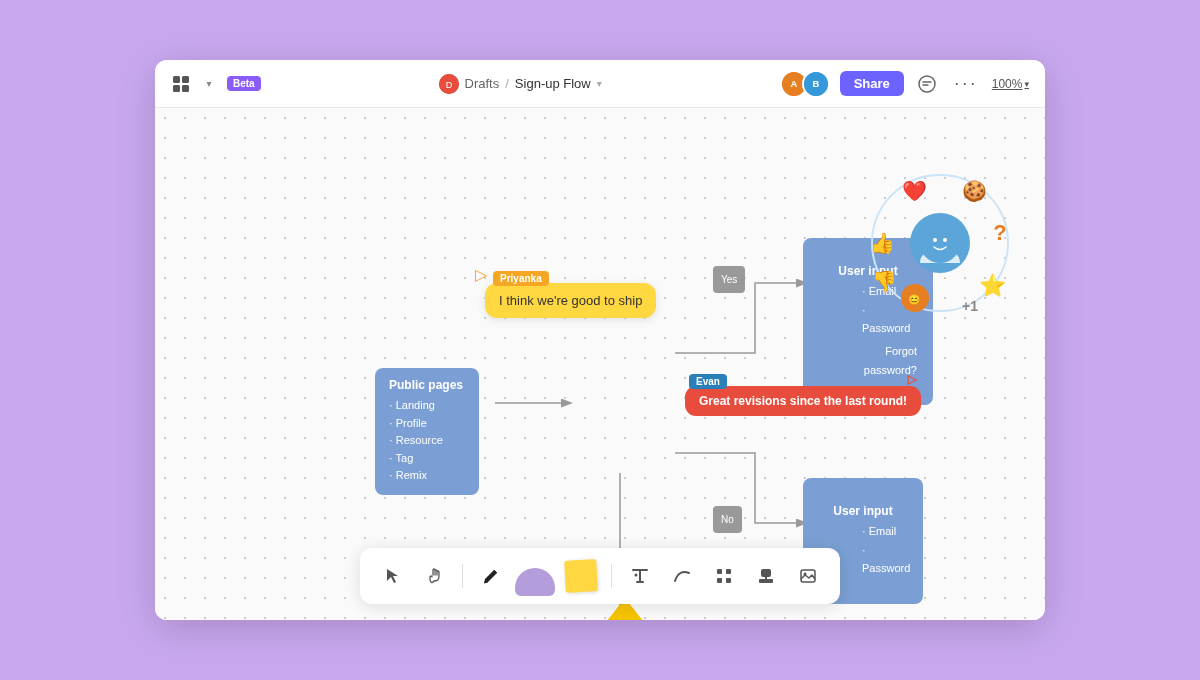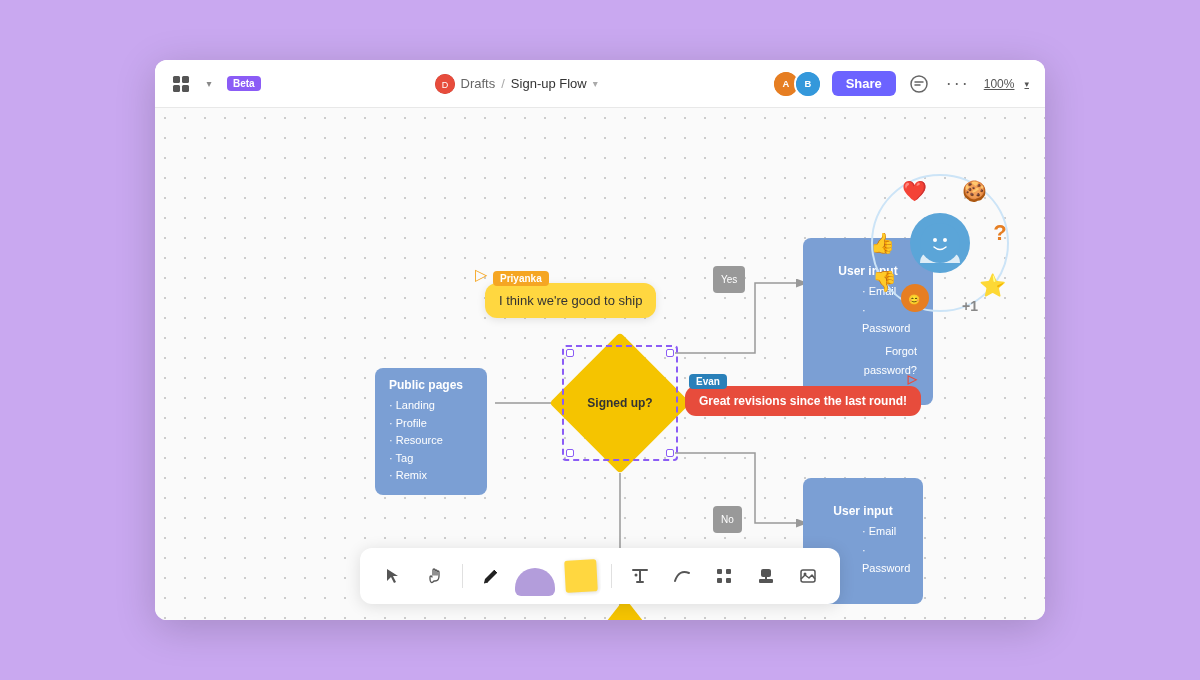--- a/index.html
+++ b/index.html
@@ -109,21 +109,21 @@
       border: none;
       cursor: pointer;
       color: #666;
       font-size: 16px;
       padding: 4px;
       display: flex; align-items: center; justify-content: center;
     }
     .zoom-indicator {
       font-size: 12px;
       color: #555;
-      display: flex; align-items: center; gap: 10px;
+      display: flex; align-items: center; gap: 2px;
       cursor: pointer;
       text-decoration: underline;
     }
 
     
     .canvas {
       flex: 1;
       background: #fafafa;
       background-image: radial-gradient(circle, #ccc 1px, transparent 1px);
       background-size: 20px 20px;
@@ -407,42 +407,31 @@
       <polyline points="520,345 600,345 600,415 650,415" stroke="#999" stroke-width="1.5" fill="none" marker-end="url(#arrow)"></polyline>
 
       <polyline points="465,365 465,515" stroke="#999" stroke-width="1.5" fill="none" marker-end="url(#arrow)"></polyline>
       <defs>
         <marker id="arrow" markerWidth="8" markerHeight="8" refX="6" refY="3" orient="auto">
           <path d="M0,0 L0,6 L8,3 z" fill="#999"></path>
         </marker>
       </defs>
     </svg>
 
-    <div class="fc-node box-blue" style="left:220px;top:260px;width:112px;">
+    <div class="fc-node box-blue" style="left:220px;top:260px;width:104px;">
       <div class="box-title">Public pages</div>
       <div class="box-list">
         <div>· Landing</div>
         <div>· Profile</div>
         <div>· Resource</div>
         <div>· Tag</div>
         <div>· Remix</div>
       </div>
     </div>
 
-    <div class="diamond-wrap" style="left:415px;top:245px;width:100px;height:100px;">
-      <div class="diamond"></div>
-      <div class="diamond-label">Signed up?</div>
-
-      <div class="selection-handle" style="top:-4px;left:-4px;"></div>
-      <div class="selection-handle" style="top:-4px;right:-4px;"></div>
-      <div class="selection-handle" style="bottom:-4px;left:-4px;"></div>
-      <div class="selection-handle" style="bottom:-4px;right:-4px;"></div>
-
-      <div style="position:absolute;top:-8px;left:-8px;right:-8px;bottom:-8px;border:2px dashed #8b5cf6;border-radius:4px;pointer-events:none;"></div>
-    </div>
 
     <div class="arrow-label" style="left:558px;top:158px;">Yes</div>
 
     <div class="arrow-label" style="left:558px;top:398px;">No</div>
 
     <div class="fc-node box-user-input" style="left:648px;top:130px;width:130px;">
       <div class="title">User input</div>
       <div class="items">
         <div>· Email</div>
         <div>· Password</div>

